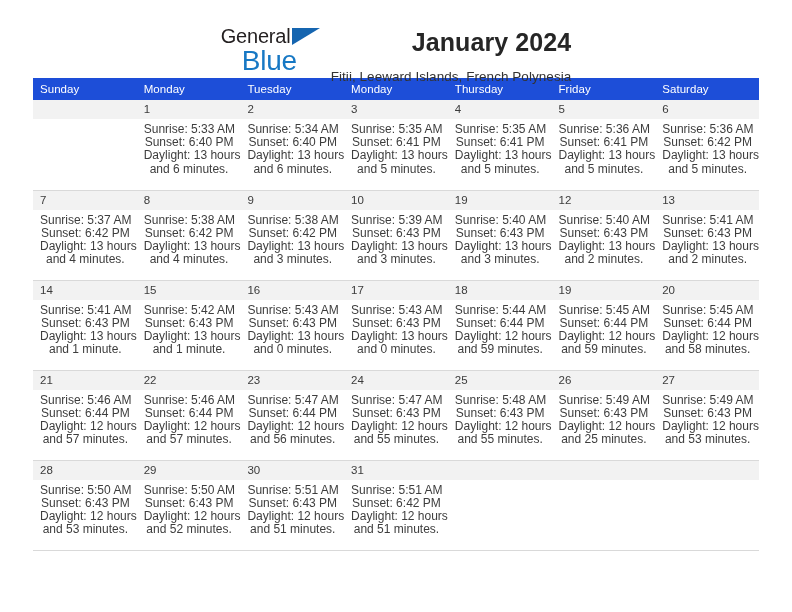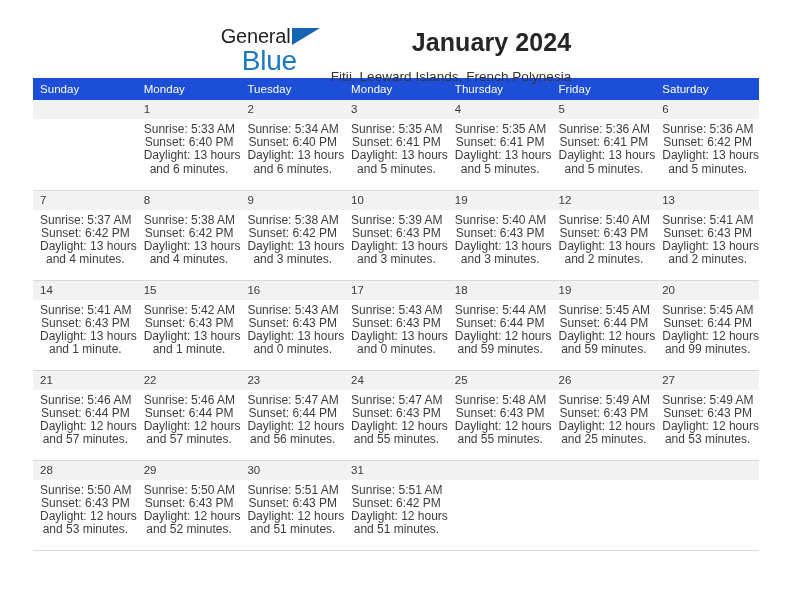--- a/index.html
+++ b/index.html
@@ -350,21 +350,21 @@
               <div>Daylight: 12 hours</div>
               <div>and 59 minutes.</div>
             </div>
           </td>
           <td class="daycell">
             <span class="daynum">20</span>
             <div class="dayinfo">
               <div>Sunrise: 5:45 AM</div>
               <div>Sunset: 6:44 PM</div>
               <div>Daylight: 12 hours</div>
-              <div>and 99 minutes.</div>
+              <div>and 58 minutes.</div>
             </div>
           </td>
         </tr>
 
         <tr class="week-row">
           <td class="daycell">
             <span class="daynum">21</span>
             <div class="dayinfo">
               <div>Sunrise: 5:46 AM</div>
               <div>Sunset: 6:44 PM</div>

